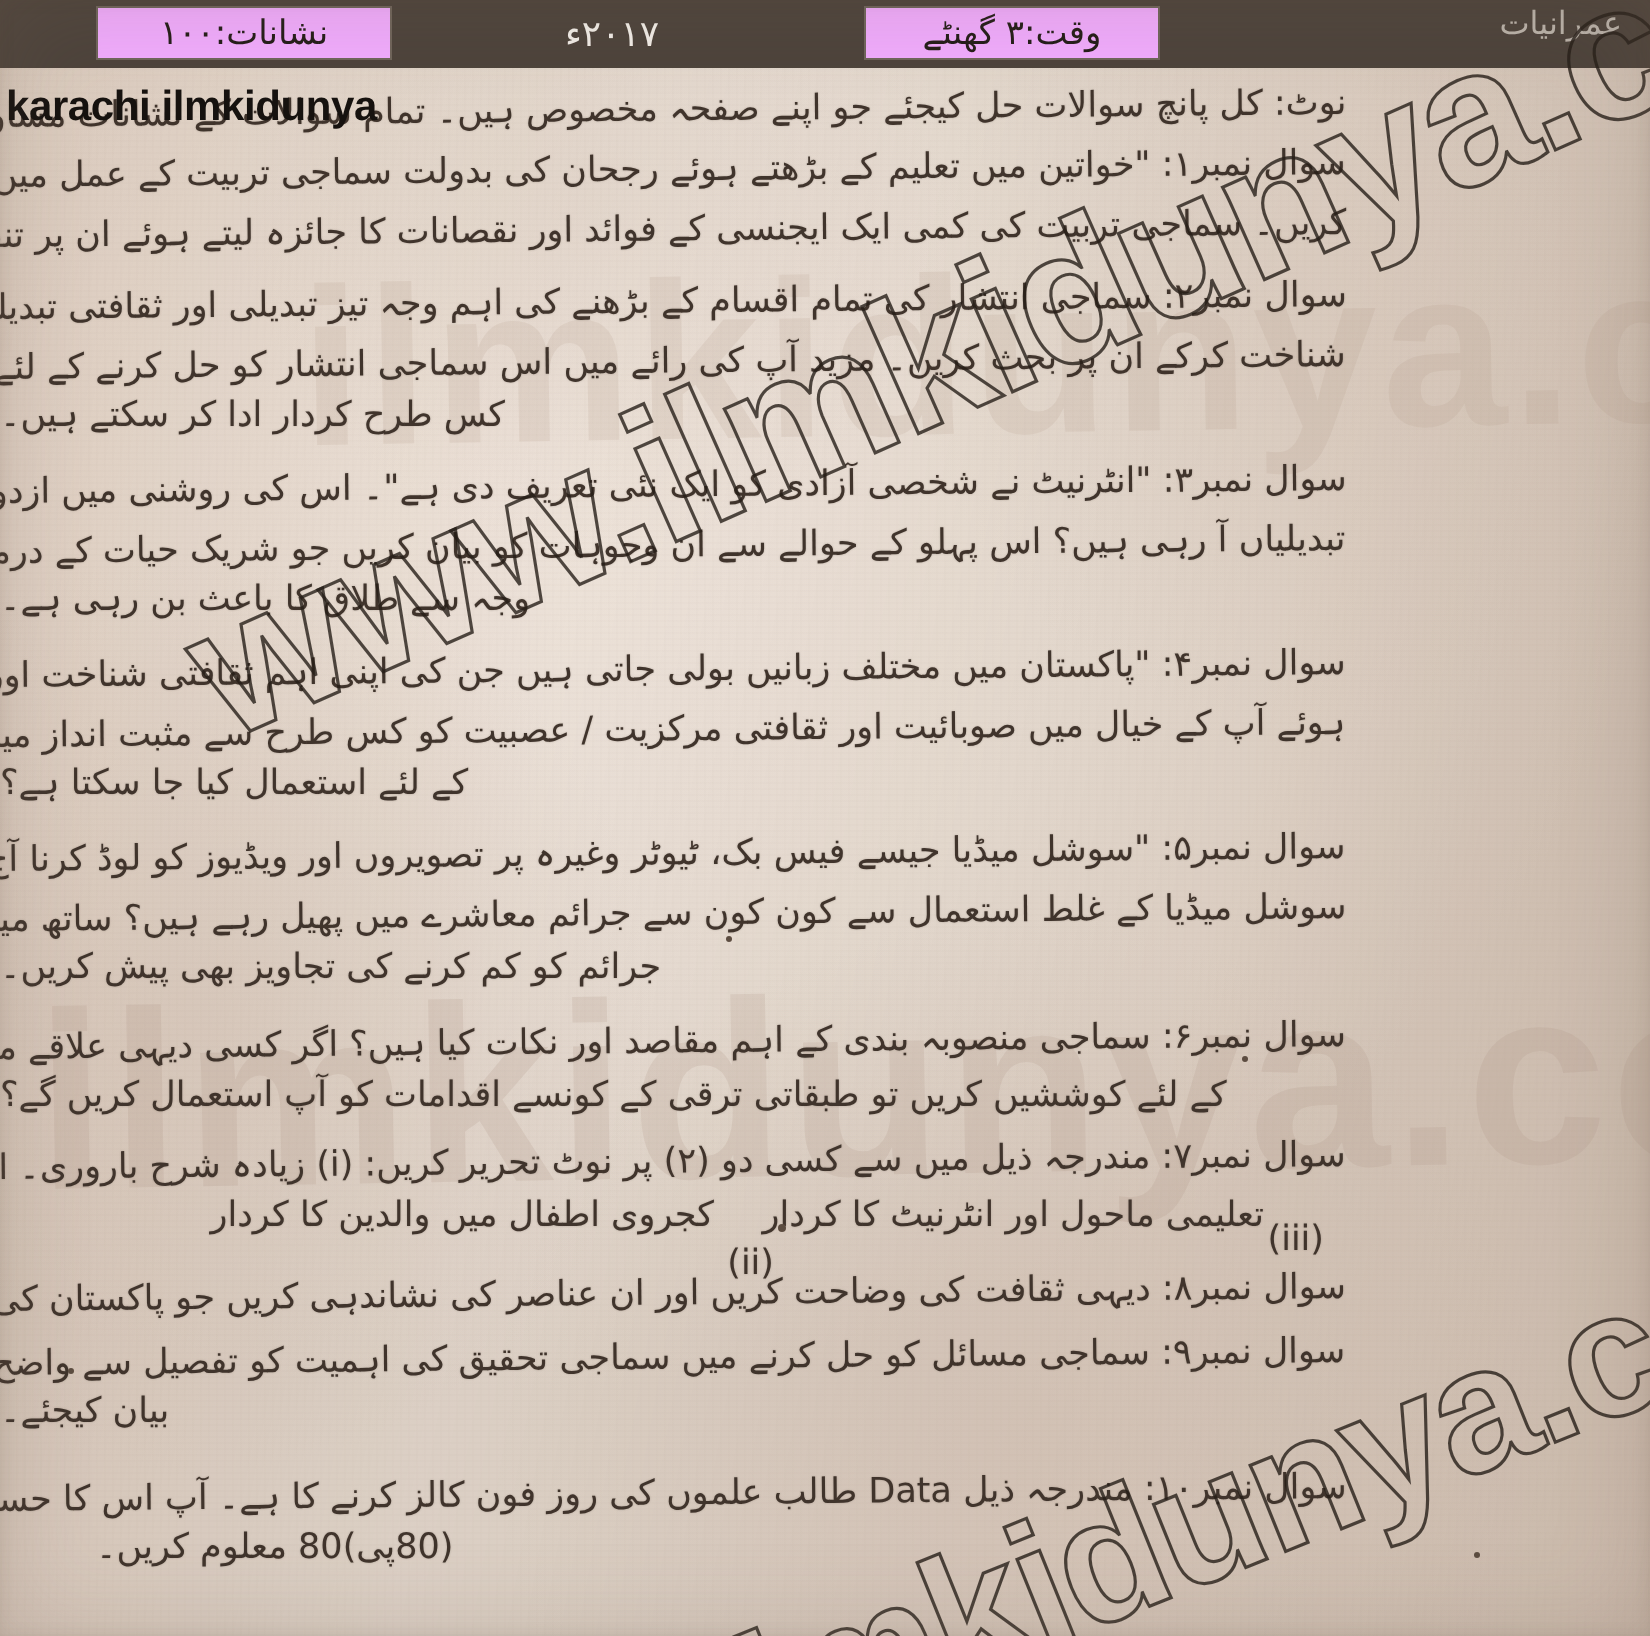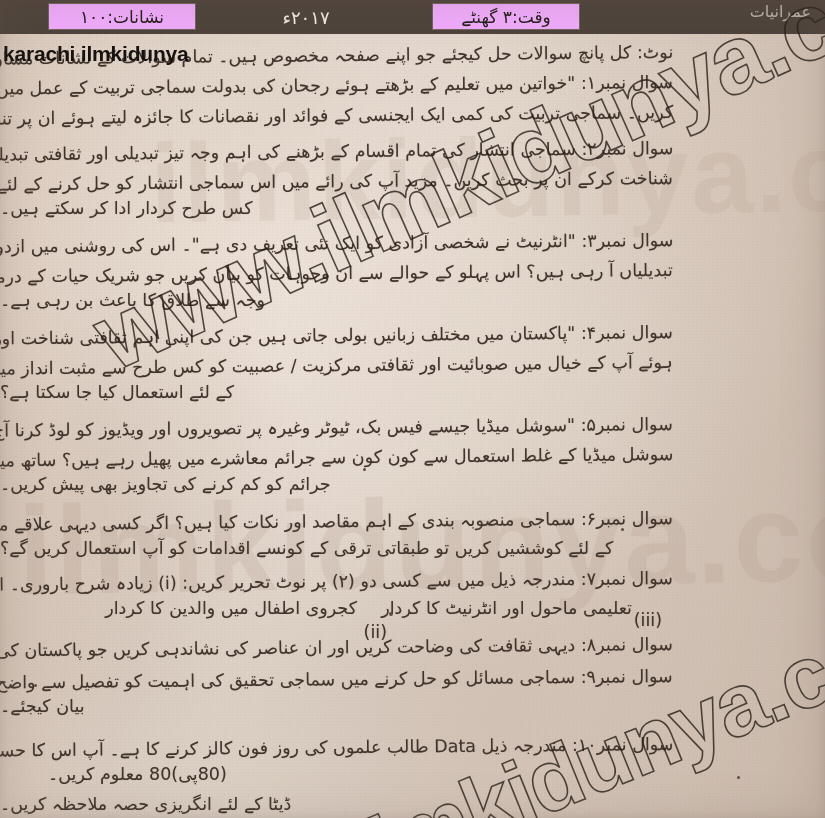--- a/index.html
+++ b/index.html
@@ -244,21 +244,20 @@
     <div class="line" style="top:564px; right:25px;margin-top:12px;">(iii)</div>
     <div class="line" style="top:564px; right:55px;">تعلیمی ماحول اور انٹرنیٹ کا کردار</div>
 
     <div class="line ln-r skew" style="top:600px;">سوال نمبر۸: دیہی ثقافت کی وضاحت کریں اور ان عناصر کی نشاندہی کریں جو پاکستان کی زرعی ترقی کے لئے نقصاندہ ہیں؟</div>
 
     <div class="line ln-r skew" style="top:632px;">سوال نمبر۹: سماجی مسائل کو حل کرنے میں سماجی تحقیق کی اہمیت کو تفصیل سے واضح کریں نیز سماجی تحقیق کرنے کے مراحل کو بھی</div>
     <div class="line ln-c" style="top:662px;">بیان کیجئے۔</div>
 
     <div class="line ln-r skew" style="top:700px;">سوال نمبر۱۰: مندرجہ ذیل Data طالب علموں کی روز فون کالز کرنے کا ہے۔ آپ اس کا حسابی اوسط اور صدوبہ</div>
     <div class="line ln-c" style="top:730px;padding-left:48px;">(80پی)80 معلوم کریں۔</div>
-    <div class="line ln-c" style="top:760px;">ڈیٹا کے لئے انگریزی حصہ ملاحظہ کریں۔</div>
   </div>
 
   <div class="speck" style="left:363px; top:468px; width:3px; height:3px;"></div>
   <div class="speck" style="left:621px; top:528px; width:3px; height:3px;"></div>
   <div class="speck" style="left:389px; top:612px; width:4px; height:4px;"></div>
   <div class="speck" style="left:34px;  top:684px; width:3px; height:3px;"></div>
   <div class="speck" style="left:737px; top:776px; width:3px; height:3px;"></div>
 
   <div class="wm wm-top">www.ilmkidunya.com</div>
   <div class="wm wm-bottom">ilmkidunya.com</div>

